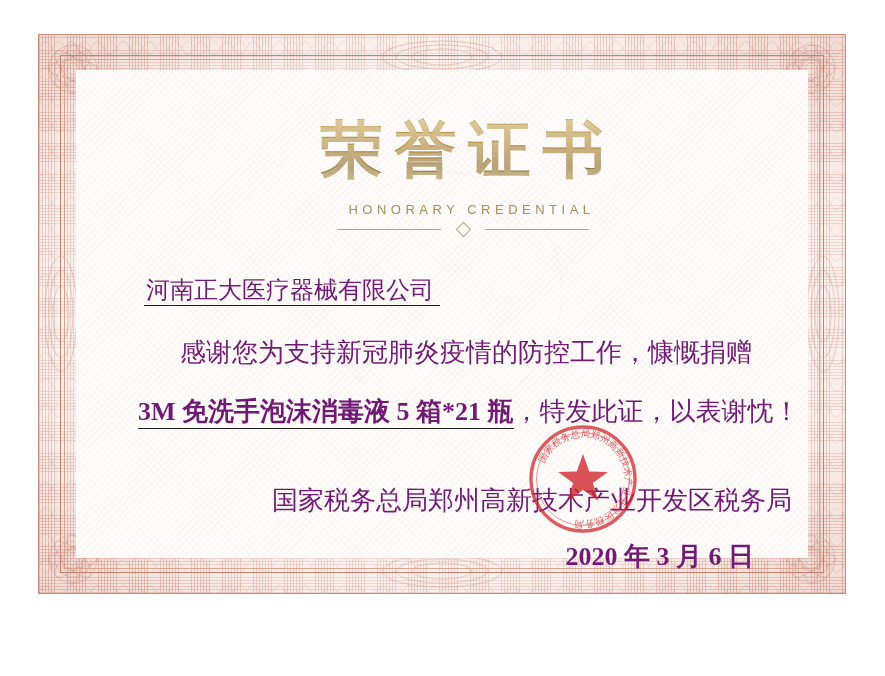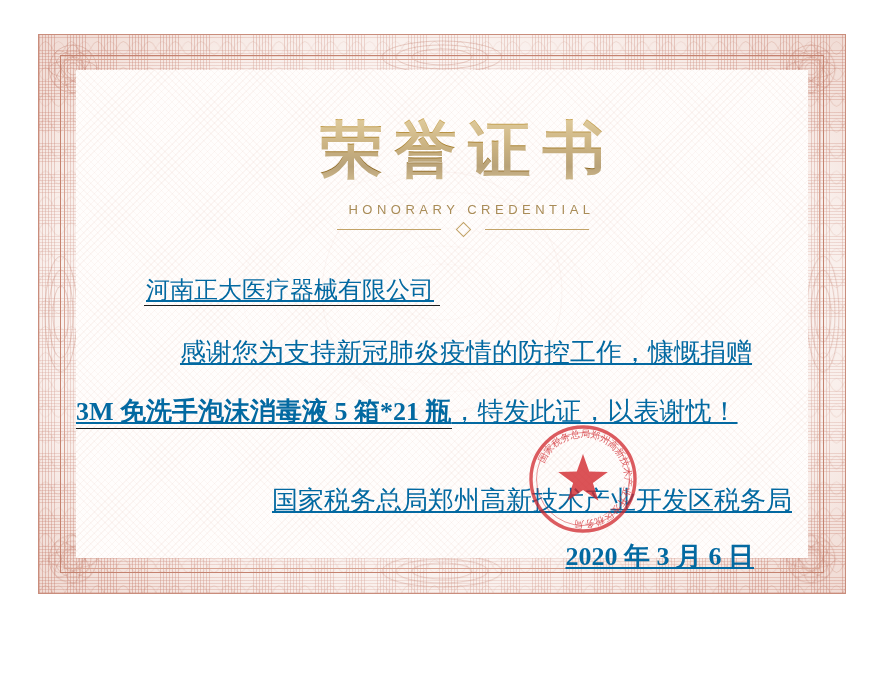--- a/index.html
+++ b/index.html
@@ -157,42 +157,42 @@
     border: 1px solid #c2a367;
     transform: rotate(45deg);
   }
 
   
   .body-zone {
     position: absolute;
     left: 76px;
     top: 268px;
     width: 732px;
-    color: #0369a1;
-    text-decoration: underline;
+    color: #701a75;
   }
   .line {
     font-family: "Liberation Serif", serif;
     font-size: 26px;
     line-height: 1.9;
     white-space: nowrap;
   }
   .line-recipient {
     padding-left: 68px;
     font-size: 24px;
   }
   .line-recipient .uline {
     border-bottom: 1.4px solid #1d1d1d;
     padding: 0 6px 2px 2px;
   }
   .line-thanks {
     padding-left: 104px;
     margin-top: 14px;
   }
   .line-item {
+    padding-left: 62px;
     margin-top: 10px;
   }
   .line-item .uline {
     border-bottom: 1.4px solid #1d1d1d;
     padding-bottom: 2px;
     font-weight: 700;
   }
   .line-issuer {
     margin-top: 40px;
     text-align: right;

